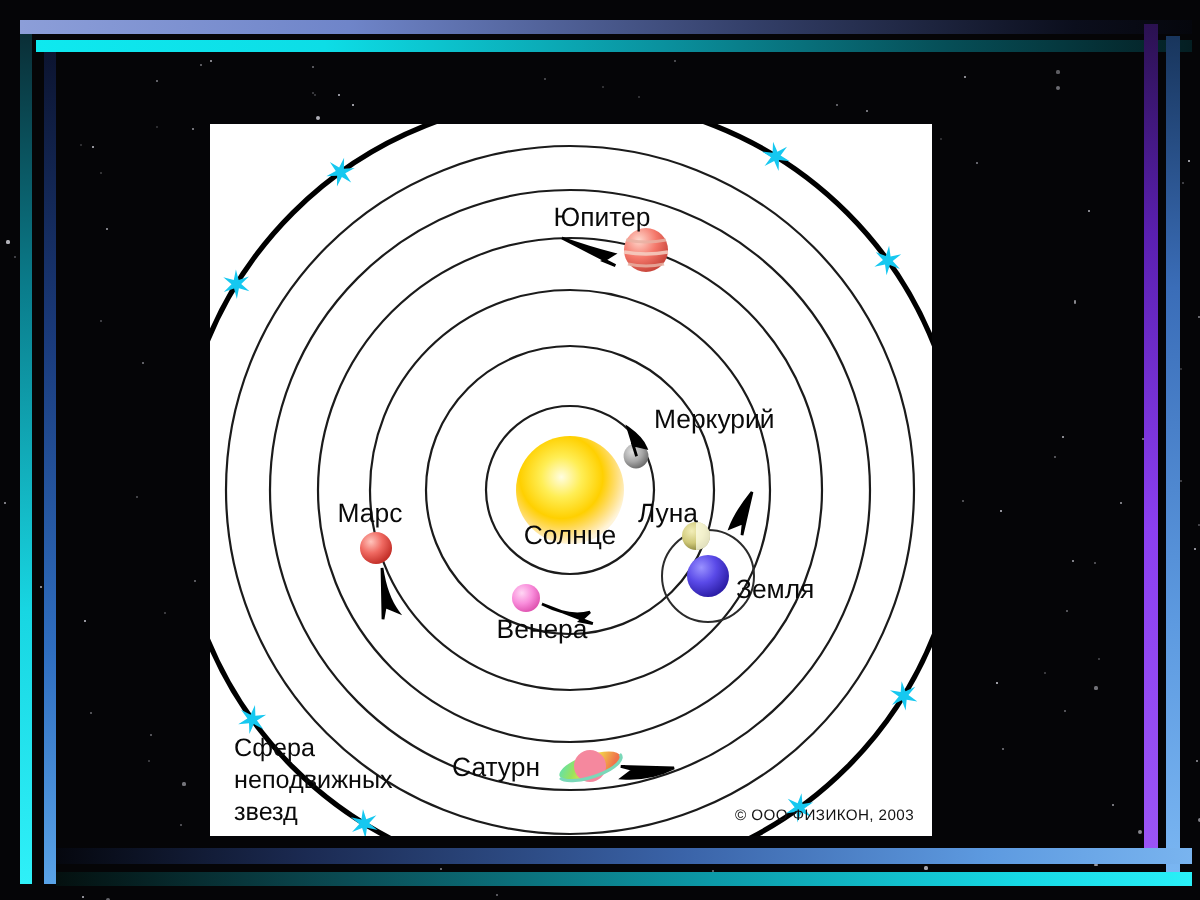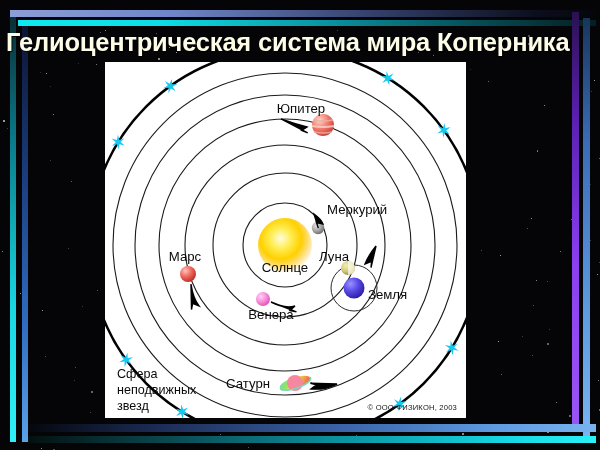--- a/index.html
+++ b/index.html
@@ -214,21 +214,20 @@
 
   <div class="bar" id="top-bar-1"></div>
   <div class="bar" id="top-bar-2"></div>
   <div class="bar" id="left-bar-1"></div>
   <div class="bar" id="left-bar-2"></div>
   <div class="bar" id="right-bar-1"></div>
   <div class="bar" id="right-bar-2"></div>
   <div class="bar" id="bottom-bar-1"></div>
   <div class="bar" id="bottom-bar-2"></div>
 
-  <div id="title">Гелиоцентрическая система мира Коперника</div>
 
   <div id="diagram-panel">
     <svg id="diagram-svg" width="361" height="356" viewBox="0 0 361 356">
 
       <defs>
         <radialGradient id="sunGrad" cx="42%" cy="38%" r="62%">
           <stop offset="0%" stop-color="#fffde0"></stop>
           <stop offset="30%" stop-color="#ffee55"></stop>
           <stop offset="62%" stop-color="#ffd000"></stop>
           <stop offset="100%" stop-color="#ffb800" stop-opacity="0.15"></stop>

